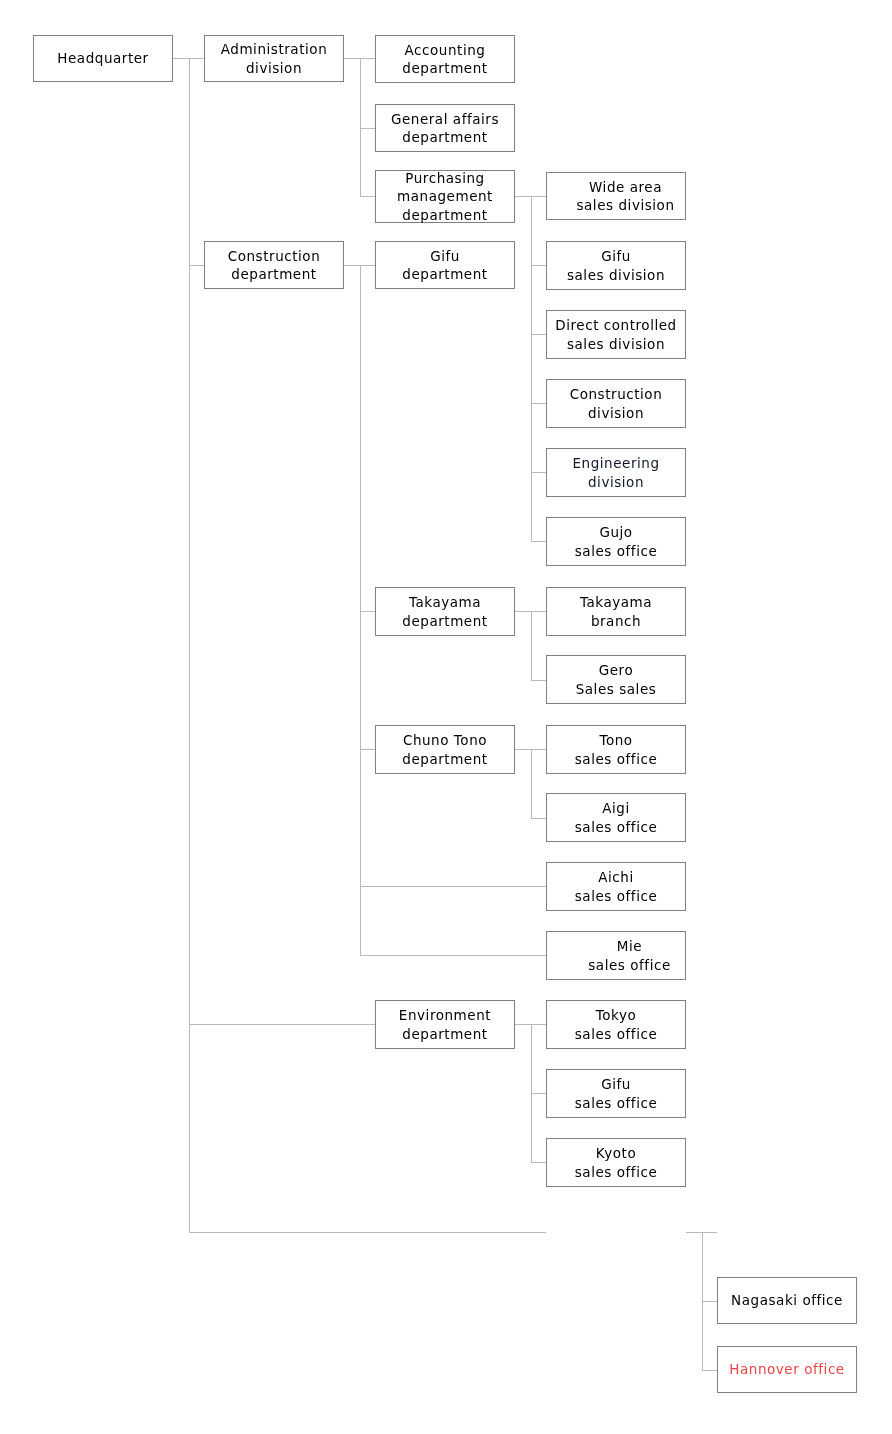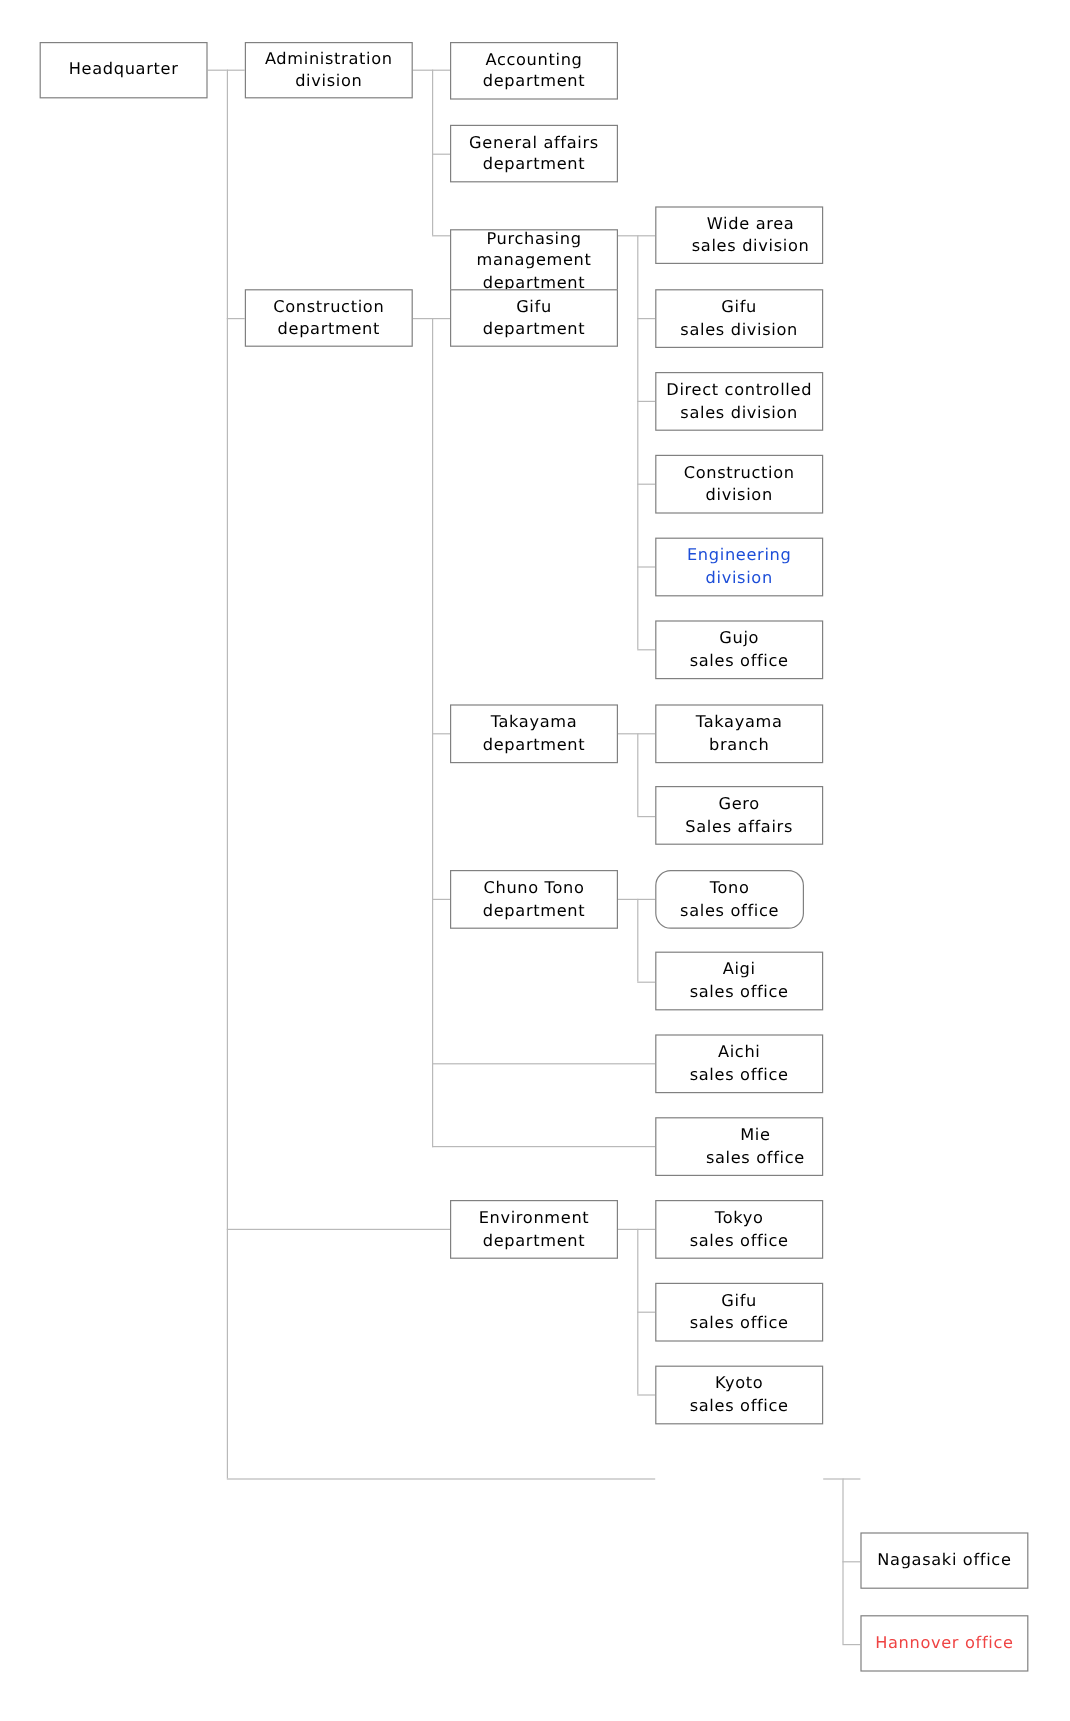--- a/index.html
+++ b/index.html
@@ -92,48 +92,48 @@
     <div class="conn h" style="left: 702px; top: 1232px; width: 15px; background: rgb(185, 185, 185);"></div>
     <div class="conn h" style="left: 702px; top: 1301px; width: 15px; background: rgb(185, 185, 185);"></div>
     <div class="conn h" style="left: 702px; top: 1370px; width: 15px; background: rgb(185, 185, 185);"></div>
     <div class="node" style="left: 33px; top: 35px; width: 140px; height: 47px; border-color: rgb(128, 128, 128); color: rgb(0, 0, 0);">Headquarter</div>
     <div class="node" style="left: 204px; top: 35px; width: 140px; height: 47px; border-color: rgb(128, 128, 128); color: rgb(0, 0, 0);">Administration
 division</div>
     <div class="node" style="left: 375px; top: 35px; width: 140px; height: 48px; border-color: rgb(128, 128, 128); color: rgb(0, 0, 0);">Accounting
 department</div>
     <div class="node" style="left: 375px; top: 104px; width: 140px; height: 48px; border-color: rgb(128, 128, 128); color: rgb(0, 0, 0);">General affairs
 department</div>
-    <div class="node" style="left: 375px; top: 170px; width: 140px; height: 53px; border-color: rgb(128, 128, 128); color: rgb(0, 0, 0); margin-top: 21px;">Purchasing
+    <div class="node" style="left: 375px; top: 170px; width: 140px; height: 53px; border-color: rgb(128, 128, 128); color: rgb(0, 0, 0);">Purchasing
 management
 department</div>
     <div class="node" style="left: 204px; top: 241px; width: 140px; height: 48px; border-color: rgb(128, 128, 128); color: rgb(0, 0, 0);">Construction
 department</div>
     <div class="node" style="left: 375px; top: 241px; width: 140px; height: 48px; border-color: rgb(128, 128, 128); color: rgb(0, 0, 0);">Gifu
 department</div>
     <div class="node" style="left: 546px; top: 172px; width: 140px; height: 48px; border-color: rgb(128, 128, 128); color: rgb(0, 0, 0); padding-left: 23px;">Wide area
 sales division</div>
     <div class="node" style="left: 546px; top: 241px; width: 140px; height: 49px; border-color: rgb(128, 128, 128); color: rgb(0, 0, 0);">Gifu
 sales division</div>
     <div class="node" style="left: 546px; top: 310px; width: 140px; height: 49px; border-color: rgb(128, 128, 128); color: rgb(0, 0, 0);">Direct controlled
 sales division</div>
     <div class="node" style="left: 546px; top: 379px; width: 140px; height: 49px; border-color: rgb(128, 128, 128); color: rgb(0, 0, 0);">Construction
 division</div>
-    <div class="node" style="left: 546px; top: 448px; width: 140px; height: 49px; border-color: rgb(128, 128, 128); color: #1d4ed8;">Engineering
+    <div class="node" style="left: 546px; top: 448px; width: 140px; height: 49px; border-color: rgb(128, 128, 128); color: #0f172a;">Engineering
 division</div>
     <div class="node" style="left: 546px; top: 517px; width: 140px; height: 49px; border-color: rgb(128, 128, 128); color: rgb(0, 0, 0);">Gujo
 sales office</div>
     <div class="node" style="left: 375px; top: 587px; width: 140px; height: 49px; border-color: rgb(128, 128, 128); color: rgb(0, 0, 0);">Takayama
 department</div>
     <div class="node" style="left: 546px; top: 587px; width: 140px; height: 49px; border-color: rgb(128, 128, 128); color: rgb(0, 0, 0);">Takayama
 branch</div>
     <div class="node" style="left: 546px; top: 655px; width: 140px; height: 49px; border-color: rgb(128, 128, 128); color: rgb(0, 0, 0);">Gero
-Sales affairs</div>
+Sales sales</div>
     <div class="node" style="left: 375px; top: 725px; width: 140px; height: 49px; border-color: rgb(128, 128, 128); color: rgb(0, 0, 0);">Chuno Tono
 department</div>
-    <div class="node" style="left: 546px; top: 725px; width: 124px; height: 49px; border-color: rgb(128, 128, 128); color: rgb(0, 0, 0); border-radius: 13px;">Tono
+    <div class="node" style="left: 546px; top: 725px; width: 140px; height: 49px; border-color: rgb(128, 128, 128); color: rgb(0, 0, 0);">Tono
 sales office</div>
     <div class="node" style="left: 546px; top: 793px; width: 140px; height: 49px; border-color: rgb(128, 128, 128); color: rgb(0, 0, 0);">Aigi
 sales office</div>
     <div class="node" style="left: 546px; top: 862px; width: 140px; height: 49px; border-color: rgb(128, 128, 128); color: rgb(0, 0, 0);">Aichi
 sales office</div>
     <div class="node" style="left: 546px; top: 931px; width: 140px; height: 49px; border-color: rgb(128, 128, 128); color: rgb(0, 0, 0); padding-left: 31px;">Mie
 sales office</div>
     <div class="node" style="left: 375px; top: 1000px; width: 140px; height: 49px; border-color: rgb(128, 128, 128); color: rgb(0, 0, 0);">Environment
 department</div>
     <div class="node" style="left: 546px; top: 1000px; width: 140px; height: 49px; border-color: rgb(128, 128, 128); color: rgb(0, 0, 0);">Tokyo

